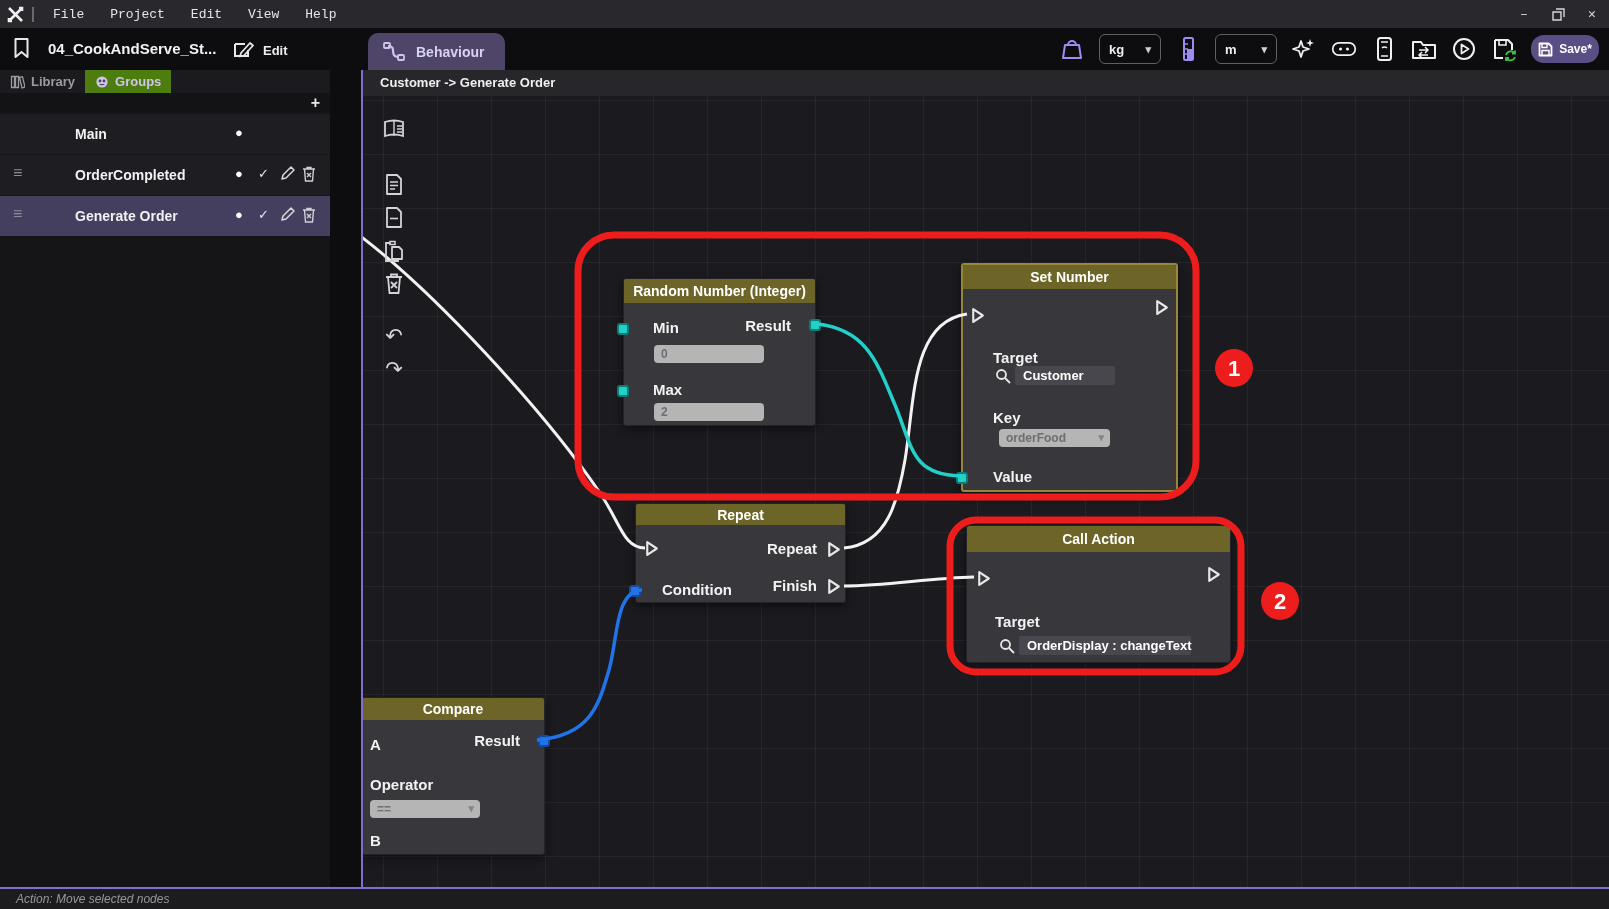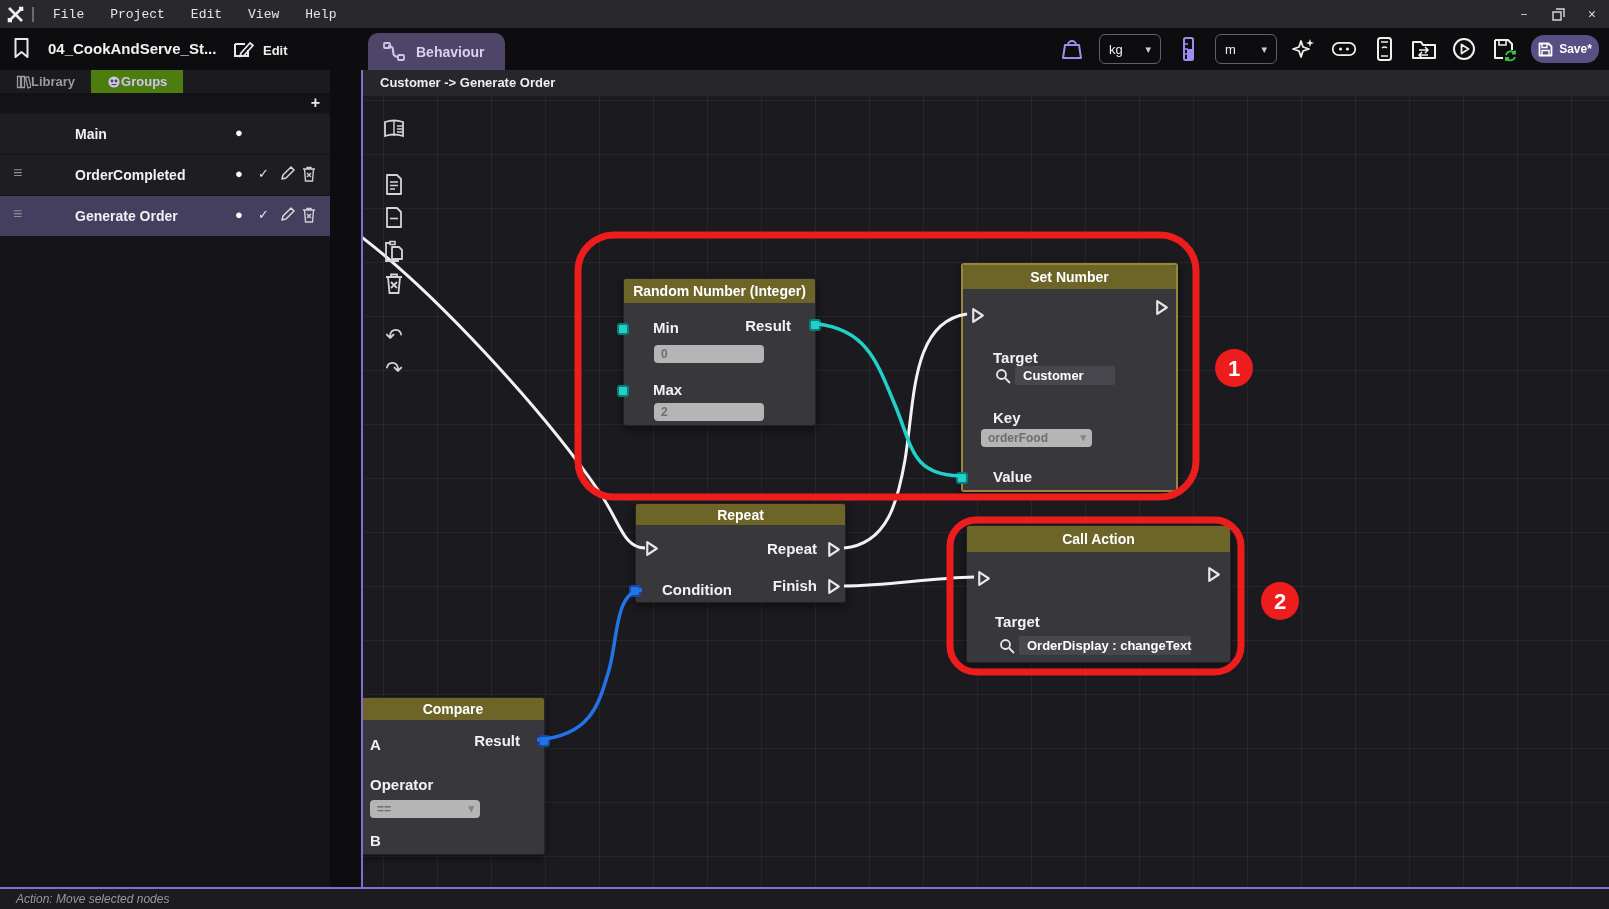--- a/index.html
+++ b/index.html
@@ -21,31 +21,31 @@
   .doc-title { position:absolute; left:38px; top:12px; color:#f2f2f2; font-size:15px; font-weight:bold;margin-left:10px; }
   .bookmark-ico { position:absolute; left:13px; top:9px; }
   .edit-btn { position:absolute; left:232px; top:12px; display:flex; align-items:center; gap:9px;
     color:#eee; font-size:13px; font-weight:bold; }
   .behaviour-tab { position:absolute; left:368px; top:5px; width:137px; height:37px;
     background:#4e4568; border-radius:10px 10px 0 0; display:flex; align-items:center;
     padding-left:14px; gap:10px; color:#d9d2f0; font-size:14px; font-weight:bold; }
   .tb-right { position:absolute; right:10px; top:0; height:42px; display:flex; align-items:center; gap:14px; }
   .unit-select { width:62px; height:30px; border:1px solid #5f5f66; border-radius:6px;
     display:flex; align-items:center; justify-content:space-between; padding:0 9px;
-    color:#f0f0f0; font-size:13px; font-weight:normal; }
+    color:#f0f0f0; font-size:13px; font-weight:bold; }
   .chev { color:#cfcfd4; font-size:11px; }
   .icon-btn { width:26px; display:flex; justify-content:center; align-items:center; }
   .save-btn { width:68px; height:28px; background:#5a4f84; border-radius:13px; display:flex;
     align-items:center; justify-content:center; gap:6px; color:#fff; font-size:12px; font-weight:bold; }
 
   
   #sidebar { position:absolute; left:0; top:70px; width:330px; height:817px; background:#151518; z-index:30; }
   .side-tabs { position:absolute; left:0; top:0; width:330px; height:23px; background:#1b1b1f;
     display:flex; align-items:center; }
-  .side-tab { display:flex; align-items:center; padding:0 16px; height:23px;
+  .side-tab { display:flex; align-items:center; gap:6px; padding:0 10px; height:23px;
     color:#9a9aa0; font-size:13px; font-weight:bold; }
   .side-tab.active { background:#4d7c0f; color:#cfc6ea; }
   .add-row { position:absolute; left:0; top:23px; width:330px; height:19px; background:#131316; }
   .add-btn { position:absolute; right:10px; top:0; color:#e8e8ec; font-size:16px; font-weight:bold; line-height:19px; }
   .group-row { position:absolute; left:0; width:330px; height:40px; background:#1d1d22; color:#f2f2f2; }
   .group-row.selected { background:#453f5f; }
   .row-grip { position:absolute; left:13px; top:9px; color:#8d8d94; font-size:16px; }
   .row-name { position:absolute; left:39px; top:12px; font-size:14px; font-weight:bold;padding-left:36px; }
   .row-dot { position:absolute; left:235px; top:11px; color:#fff; font-size:13px; }
   .row-check { position:absolute; left:258px; top:11px; color:#e8e8e8; font-size:13px; }
@@ -358,21 +358,21 @@
     </span>
     <span class="plabel" style="left:30px; top:84px;">Target</span>
     <span style="position:absolute; left:32px; top:103px;">
       <svg width="16" height="16" viewBox="0 0 16 16">
           <circle cx="6.5" cy="6.5" r="4.5" stroke="#e8e8e8" stroke-width="1.8" fill="none"></circle>
           <path d="M10 10 L15 15" stroke="#e8e8e8" stroke-width="1.8"></path>
         </svg>
     </span>
     <div class="search-field" style="left:52px; top:101px; width:100px;">Customer</div>
     <span class="plabel" style="left:30px; top:144px;">Key</span>
-    <div class="lite-field" style="left:18px; top:164px; width:111px;">
+    <div class="lite-field" style="left:36px; top:164px; width:111px;">
       <span>orderFood</span>
       <span class="dd-chev">▾</span>
     </div>
     <span class="port cyan" style="left:-7px; top:207px;"></span>
     <span class="plabel" style="left:30px; top:203px;">Value</span>
   </div>
 
   <div class="node" style="left:272px; top:433px; width:211px; height:100px;">
     <div class="node-header" style="height:21px;">Repeat</div>
     <span class="flow-arrow" style="left:7px; top:36px;">

